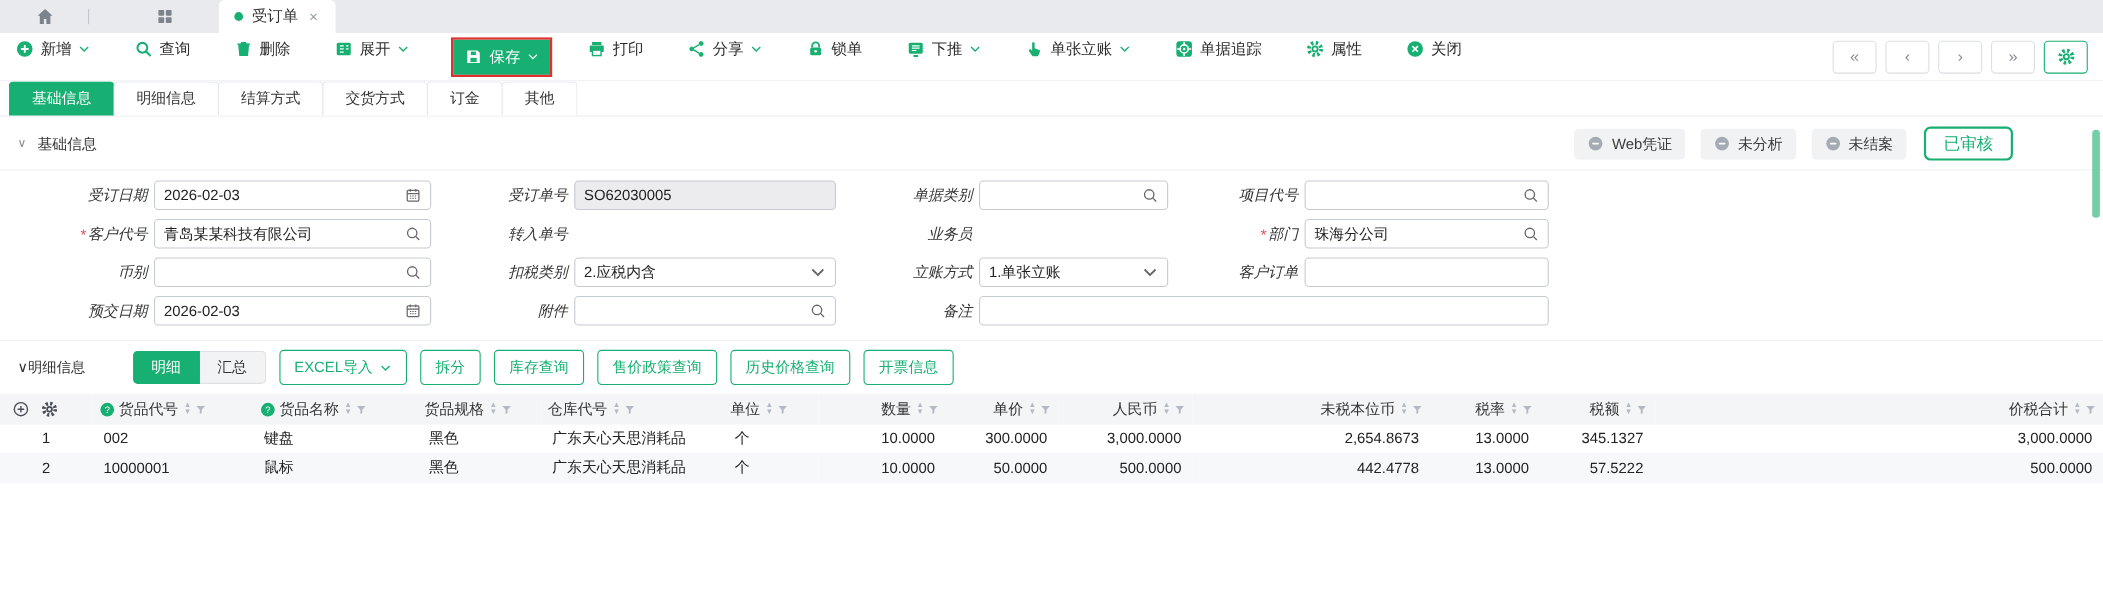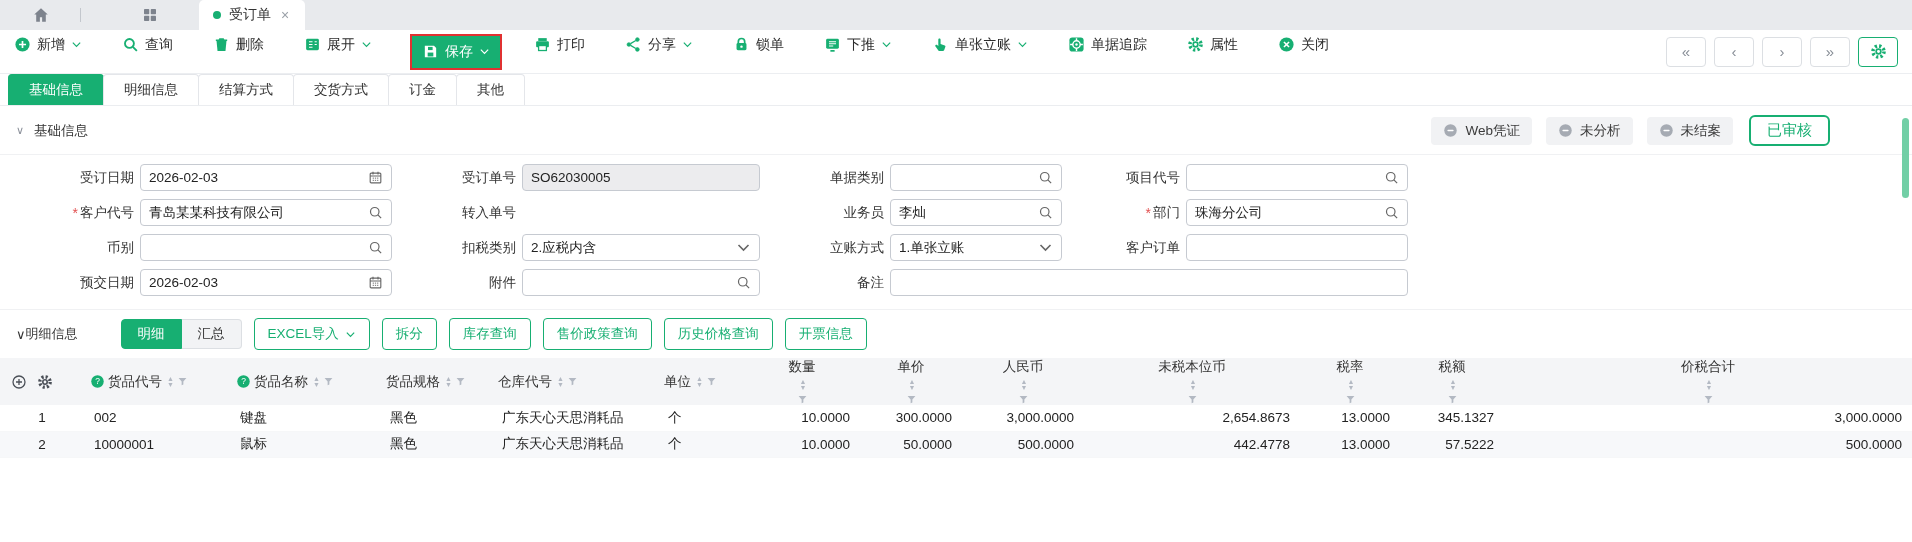--- a/index.html
+++ b/index.html
@@ -46,21 +46,21 @@
   .sec-hdr .spacer { flex:1 1 auto; }
   .badge { display:flex; align-items:center; gap:7px; background:#f1f2f4; border-radius:4px;
     padding:5px 12px; margin-left:14px; font-size:13.5px; color:#3a3a3a; }
   .badge .bic { color:#a6abb3; } .badge .bic svg { width:15px; height:15px; }
   .status-box { border:2px solid var(--green); color:var(--green); border-radius:6px; padding:4px 16px;
     font-size:15px; margin-left:16px; margin-right:66px; cursor:default; }
 
   
   .form-grid { display:grid; grid-template-columns:118px 252px 118px 238px 118px 172px 112px 222px;
     column-gap:6px; row-gap:8px; padding:9px 16px 13px; }
-  .f-label { display:flex; align-items:center; justify-content:flex-end; color:#333; font-size:13.5px; white-space:nowrap; }
+  .f-label { display:flex; align-items:center; justify-content:flex-end; color:#333; font-size:13.5px; white-space:nowrap;font-style:italic; }
   .f-label .req { color:#e25050; margin-right:2px; font-size:14px; }
   .f-input { height:27px; border:1px solid var(--bdr); border-radius:4px; background:#fff;
     display:flex; align-items:center; padding:0 8px; position:relative; cursor:text; }
   .f-input .val { flex:1 1 auto; overflow:hidden; white-space:nowrap; font-size:13.5px; color:#222; }
   .f-input .fic { color:#666; flex:0 0 auto; } .f-input .fic svg { width:15px; height:15px; }
   .f-input.readonly { background:#ececee; cursor:default; }
 
   
   .detail-hdr { display:flex; align-items:center; padding:8px 16px; border-top:1px solid #f0f1f3; }
   .toggle { display:flex; margin-left:18px; }
@@ -69,21 +69,21 @@
   .tog:last-child { border-radius:0 4px 4px 0; border-left:none; }
   .tog.active { background:var(--green); border-color:var(--green); color:#fff; }
   .dbtn { display:flex; align-items:center; gap:6px; border:1px solid var(--green); color:var(--green);
     background:#fff; border-radius:4px; padding:6px 13px; margin-left:12px; font-size:13.5px; cursor:pointer; white-space:nowrap; }
   .dbtn svg { width:11px; height:11px; }
 
   
   table { width:100%; border-collapse:collapse; table-layout:fixed; }
   thead th { background:#f4f5f7; height:28px; font-weight:normal; font-size:13.5px; color:#333; padding:0 6px; }
   .th-in { display:flex; align-items:center; gap:3px; }
-  .th-in.num { justify-content:flex-end;flex-direction:column; }
+  .th-in.num { justify-content:flex-end; }
   .th-in .hlp { color:var(--green); } .th-in .hlp svg { width:15px; height:15px; }
   .sort { display:inline-flex; flex-direction:column; color:var(--icgray); cursor:pointer; margin-left:2px; }
   .sort i { font-style:normal; font-size:7px; line-height:6px; }
   .fil { color:var(--icgray); cursor:pointer; } .fil svg { width:11px; height:11px; }
   .col-tools { text-align:left; }
   .col-tools .hic { display:inline-flex; vertical-align:middle; color:#4a4f57; margin:0 5px; cursor:pointer; }
   .col-tools .hic svg { width:16px; height:16px; }
   tbody td { height:26px; padding:0 10px; font-size:13.5px; color:#222; border-bottom:1px solid #f6f7f8; }
   tbody tr:nth-child(even) { background:#f7f8fa; }
   td.num { text-align:right; } td.ctr { text-align:center; }
@@ -375,29 +375,20 @@
       <span class="val">青岛某某科技有限公司</span>
       <span class="fic">
         <svg viewBox="0 0 24 24" fill="none" stroke="currentColor" stroke-width="1.9">
           <circle cx="10.8" cy="10.8" r="6.8"></circle>
           <path d="M15.8 15.8L21 21"></path>
         </svg>
       </span>
     </div>
     <div class="f-label" style="grid-column:3">转入单号</div>
     <div class="f-label" style="grid-column:5">业务员</div>
-    <div class="f-input" style="grid-column:6 / span 1">
-      <span class="val">李灿</span>
-      <span class="fic">
-        <svg viewBox="0 0 24 24" fill="none" stroke="currentColor" stroke-width="1.9">
-          <circle cx="10.8" cy="10.8" r="6.8"></circle>
-          <path d="M15.8 15.8L21 21"></path>
-        </svg>
-      </span>
-    </div>
     <div class="f-label" style="grid-column:7"><span class="req">*</span>部门</div>
     <div class="f-input" style="grid-column:8 / span 1">
       <span class="val">珠海分公司</span>
       <span class="fic">
         <svg viewBox="0 0 24 24" fill="none" stroke="currentColor" stroke-width="1.9">
           <circle cx="10.8" cy="10.8" r="6.8"></circle>
           <path d="M15.8 15.8L21 21"></path>
         </svg>
       </span>
     </div>

